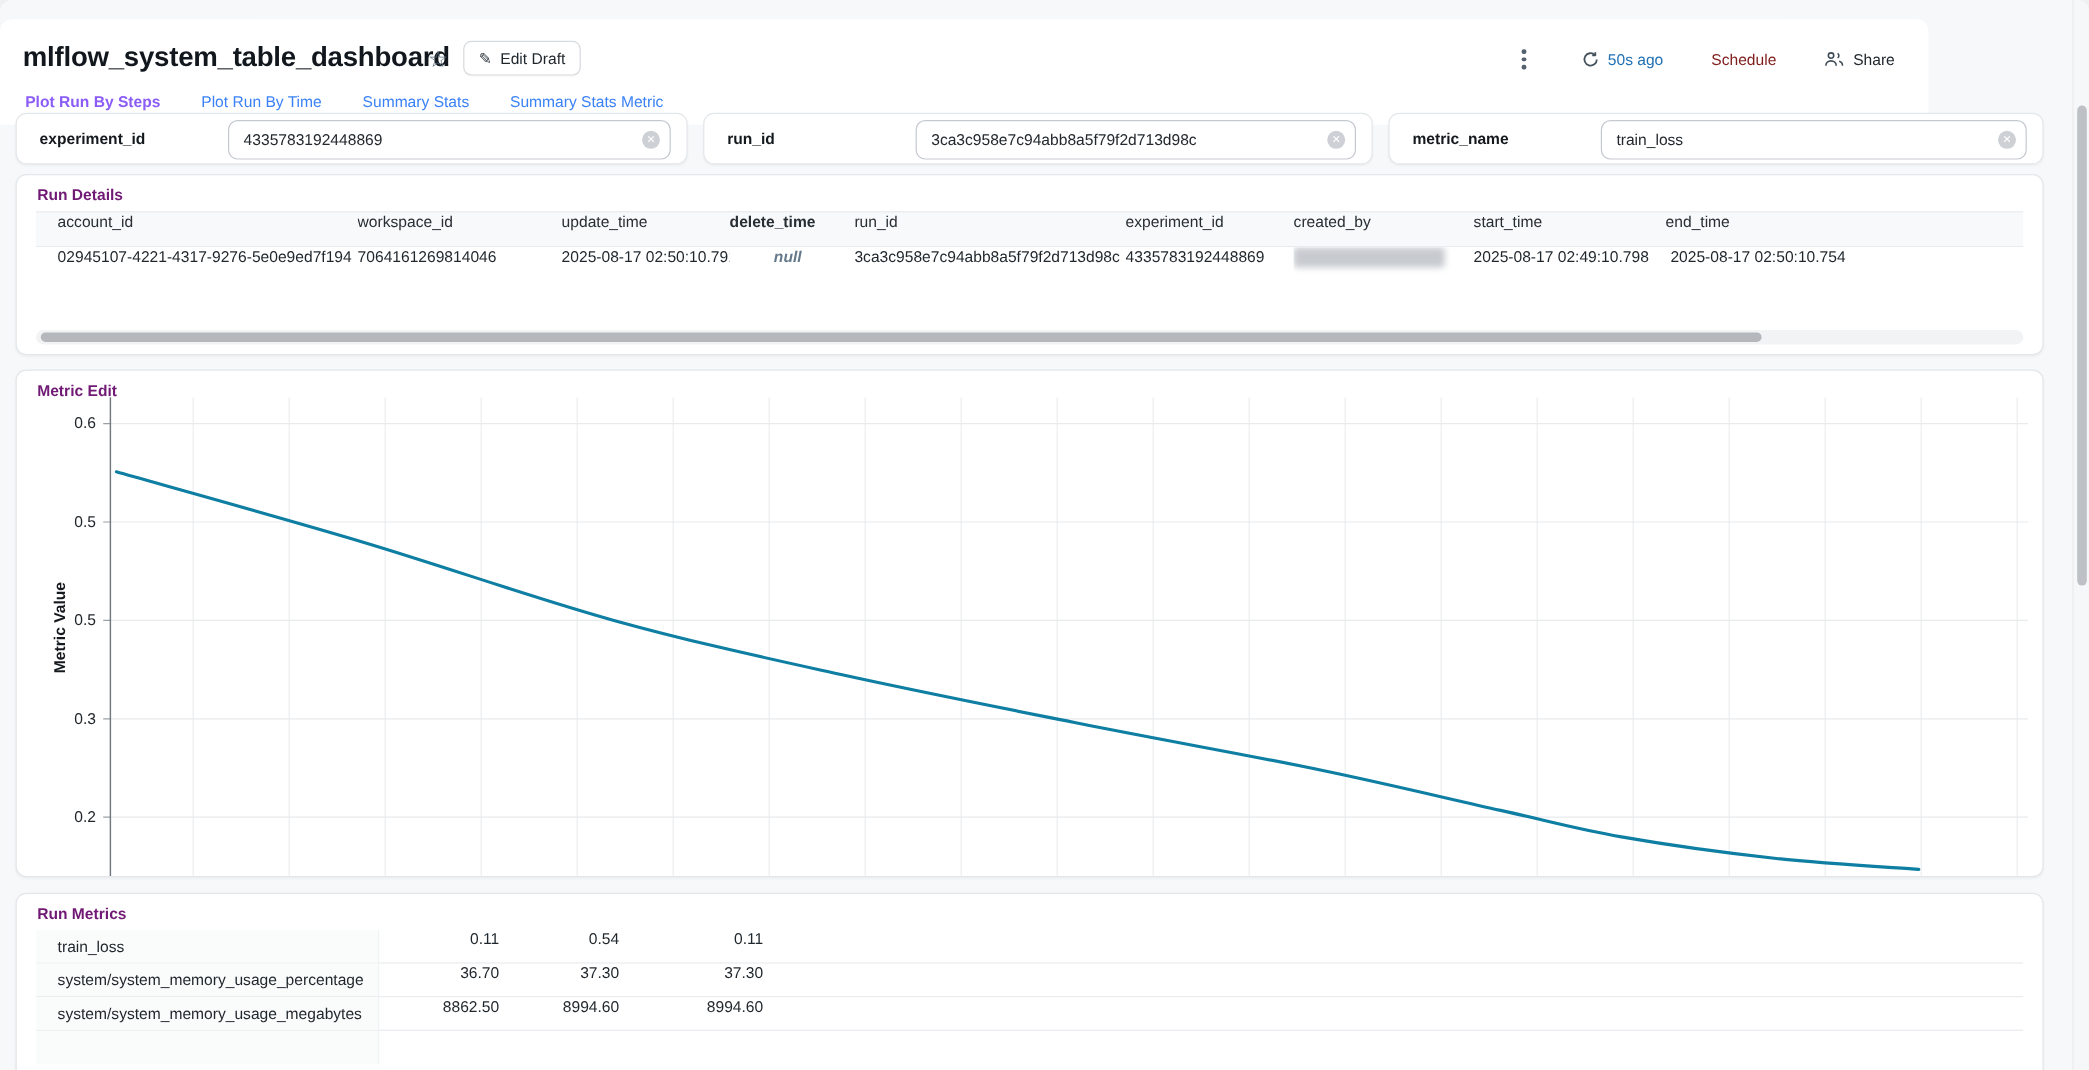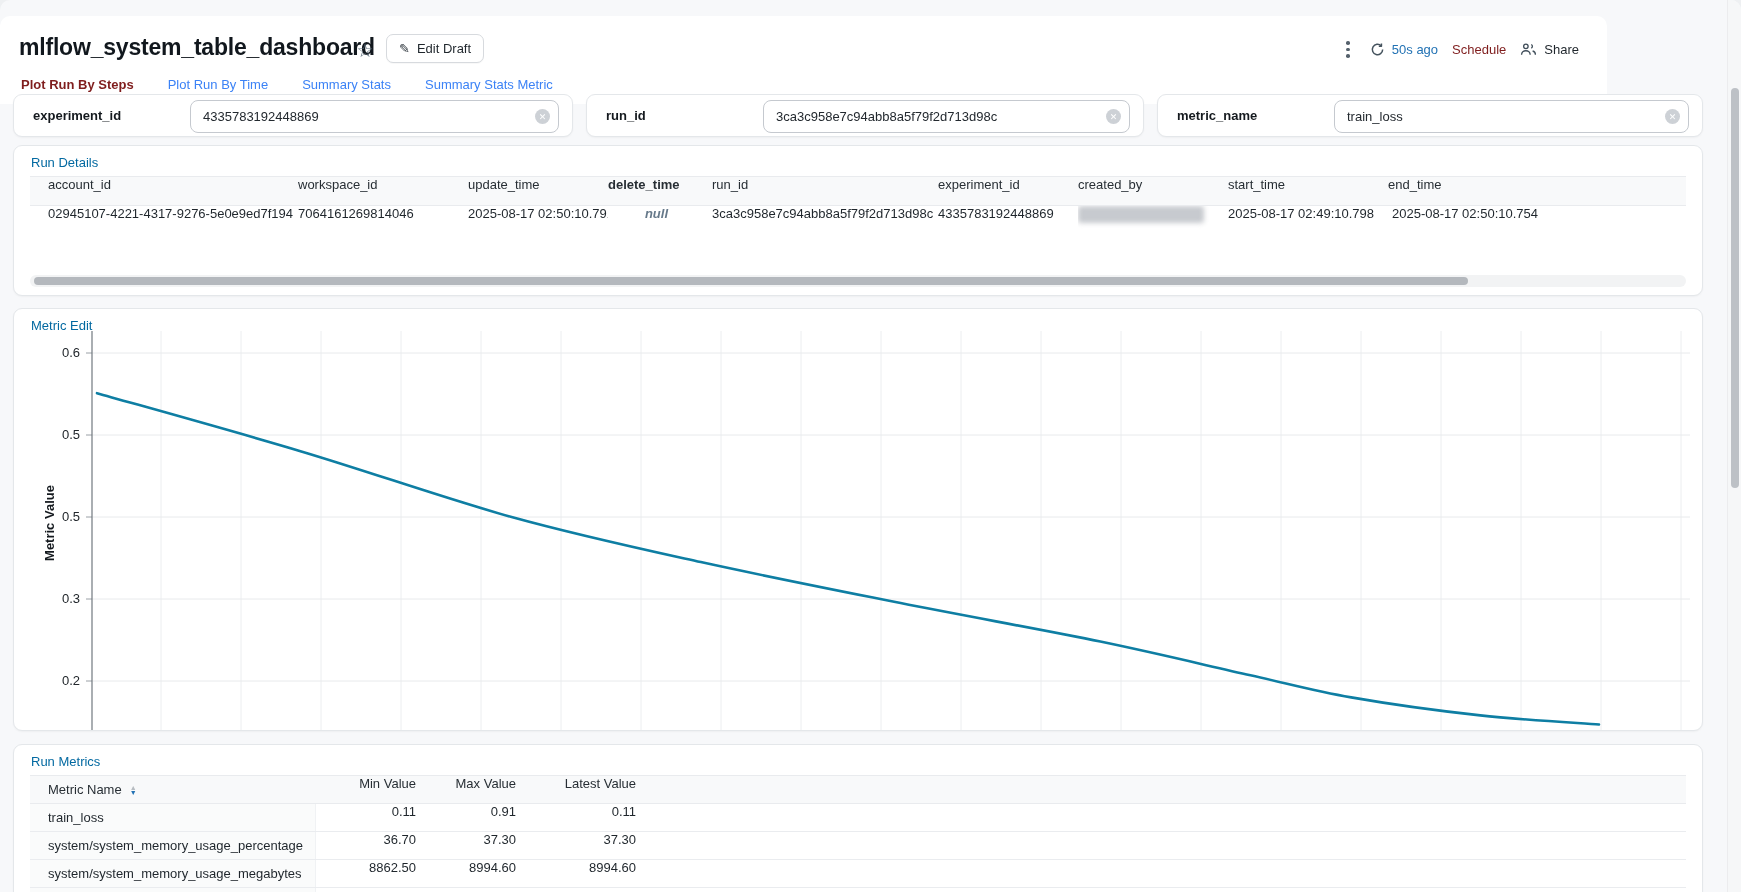--- a/index.html
+++ b/index.html
@@ -6,36 +6,36 @@
   html,body { width:1741px; height:892px; overflow:hidden; background:#eef0f2;
     font-family:"Liberation Sans","DejaVu Sans",sans-serif; color:#1f262c; }
   .app { position:absolute; inset:0; background:#f7f8fa; border-radius:10px 10px 0 0; overflow:hidden; }
 
   
   .topbar { position:absolute; left:0; top:16px; width:1607px; height:88px; background:#ffffff; border-radius:10px 10px 0 0; }
   .page-title { position:absolute; left:19px; top:18px; font-size:23px; font-weight:700; color:#11171d; letter-spacing:-0.2px; }
   .star-btn { position:absolute; left:352px; top:21px; width:26px; height:26px; font-size:19px; color:#5d6f7e; display:flex; align-items:center; justify-content:center; cursor:pointer; }
   .edit-btn { position:absolute; left:386px; top:18px; height:29px; display:flex; align-items:center; gap:7px; padding:0 12px; border:1px solid #d7dade; border-radius:7px; background:#fff; font-size:13px; font-weight:500; color:#1f262c; cursor:pointer; box-shadow:0 1px 1px rgba(0,0,0,.03); }
   .pencil-icon { font-size:13px; color:#2b333a; }
-  .topbar-right { position:absolute; right:28px; top:21px; display:flex; align-items:center; gap:14px; }
+  .topbar-right { position:absolute; right:28px; top:21px; display:flex; align-items:center; gap:40px; }
   .kebab { display:flex; flex-direction:column; gap:3px; padding:4px 6px; cursor:pointer; }
   .kebab i { width:3.5px; height:3.5px; border-radius:50%; background:#55616c; }
   .refresh { display:flex; align-items:center; gap:7px; cursor:pointer; }
   .refresh .lbl { font-size:13px; color:#2272b4; }
   .plainbtn { font-size:13px; font-weight:500; color:#7f1d1d; cursor:pointer; }
   .share { display:flex; align-items:center; gap:7px; cursor:pointer; font-size:13px; font-weight:500; }
 
   
   .tabs { position:absolute; left:19px; top:52px; display:flex; gap:30px; height:36px; }
   .tab { font-size:13px; color:#3b82f6; display:flex; align-items:center; padding:0 2px; border-bottom:3px solid transparent; cursor:pointer; }
-  .tab.active { font-weight:700; color:#7f1d1d; border-bottom-color:#0f6292; }
+  .tab.active { font-weight:700; color:#8b5cf6; border-bottom-color:#0f6292; }
 
   
   .card { position:absolute; background:#fff; border:1px solid #e4e7ea; border-radius:9px; box-shadow:0 1px 2px rgba(0,0,0,.04); }
-  .card-title { position:absolute; left:17px; top:9px; font-size:13px; font-weight:400; color:#0369a1; }
+  .card-title { position:absolute; left:17px; top:9px; font-size:13px; font-weight:700; color:#701a75; }
 
   
   .filter-card { height:43px; top:94px; display:flex; align-items:center; }
   .filter-label { position:absolute; left:19px; font-size:13px; font-weight:700; color:#14191e; }
   .filter-input { position:absolute; left:176px; right:13px; top:5px; height:33px; border:1px solid #c5c9cf; border-radius:8px; background:#fff; font-size:13px; color:#23292f; padding:0 30px 0 12px; font-family:"Liberation Sans","DejaVu Sans",sans-serif; }
   .clear-icon { position:absolute; right:22px; top:14px; width:15px; height:15px; border-radius:50%; background:#cdd1d6; color:#fff; font-size:9px; font-weight:700; display:flex; align-items:center; justify-content:center; cursor:pointer; }
 
   
   .thead-row, .tbody-row { display:flex; }
   .thead-row { background:#f8f9fa; border-top:1px solid #e9ebee; border-bottom:1px solid #e9ebee; font-weight:500; color:#272e34; }
@@ -216,36 +216,24 @@
         <line x1="8" y1="372.0" x2="1606" y2="372.0" stroke="#e8eaec" stroke-width="1"></line>
         <line x1="2" y1="372.0" x2="8" y2="372.0" stroke="#9aa0a6" stroke-width="1"></line>
         <line x1="8" y1="22" x2="8" y2="423" stroke="#71787f" stroke-width="1.2"></line>
         <path d="M13.0,84.2C47.0,93.9 148.2,121.8 217.3,142.4C286.4,163.0 361.0,189.5 427.6,208.0C494.1,226.4 552.0,238.8 616.8,253.1C681.6,267.4 750.0,280.8 816.6,294.1C883.2,307.4 958.0,320.6 1016.3,332.6C1074.7,344.7 1124.7,357.0 1166.5,366.3C1208.3,375.6 1228.9,381.7 1267.2,388.4C1305.5,395.1 1355.0,401.9 1396.3,406.4C1437.6,410.9 1495.2,414.0 1515.0,415.5" fill="none" stroke="#0e7ea3" stroke-width="2.6" stroke-linecap="round"></path>
       </svg>
   </div>
 
   <div class="card" id="run-metrics">
     <div class="card-title">Run Metrics</div>
     <div id="rm-table">
-      <div class="thead-row">
-        <div class="cell m-name">
-          <span>Metric Name</span>
-          <span class="sort-icon">
-              <span class="up">▲</span>
-              <span class="dn">▼</span>
-            </span>
-        </div>
-        <div class="cell m-min r">Min Value</div>
-        <div class="cell m-max r">Max Value</div>
-        <div class="cell m-latest r">Latest Value</div>
-      </div>
       <div class="tbody-row">
         <div class="cell m-name">train_loss</div>
         <div class="cell m-min r">0.11</div>
-        <div class="cell m-max r">0.91</div>
+        <div class="cell m-max r">0.54</div>
         <div class="cell m-latest r">0.11</div>
       </div>
       <div class="tbody-row">
         <div class="cell m-name">system/system_memory_usage_percentage</div>
         <div class="cell m-min r">36.70</div>
         <div class="cell m-max r">37.30</div>
         <div class="cell m-latest r">37.30</div>
       </div>
       <div class="tbody-row">
         <div class="cell m-name">system/system_memory_usage_megabytes</div>

